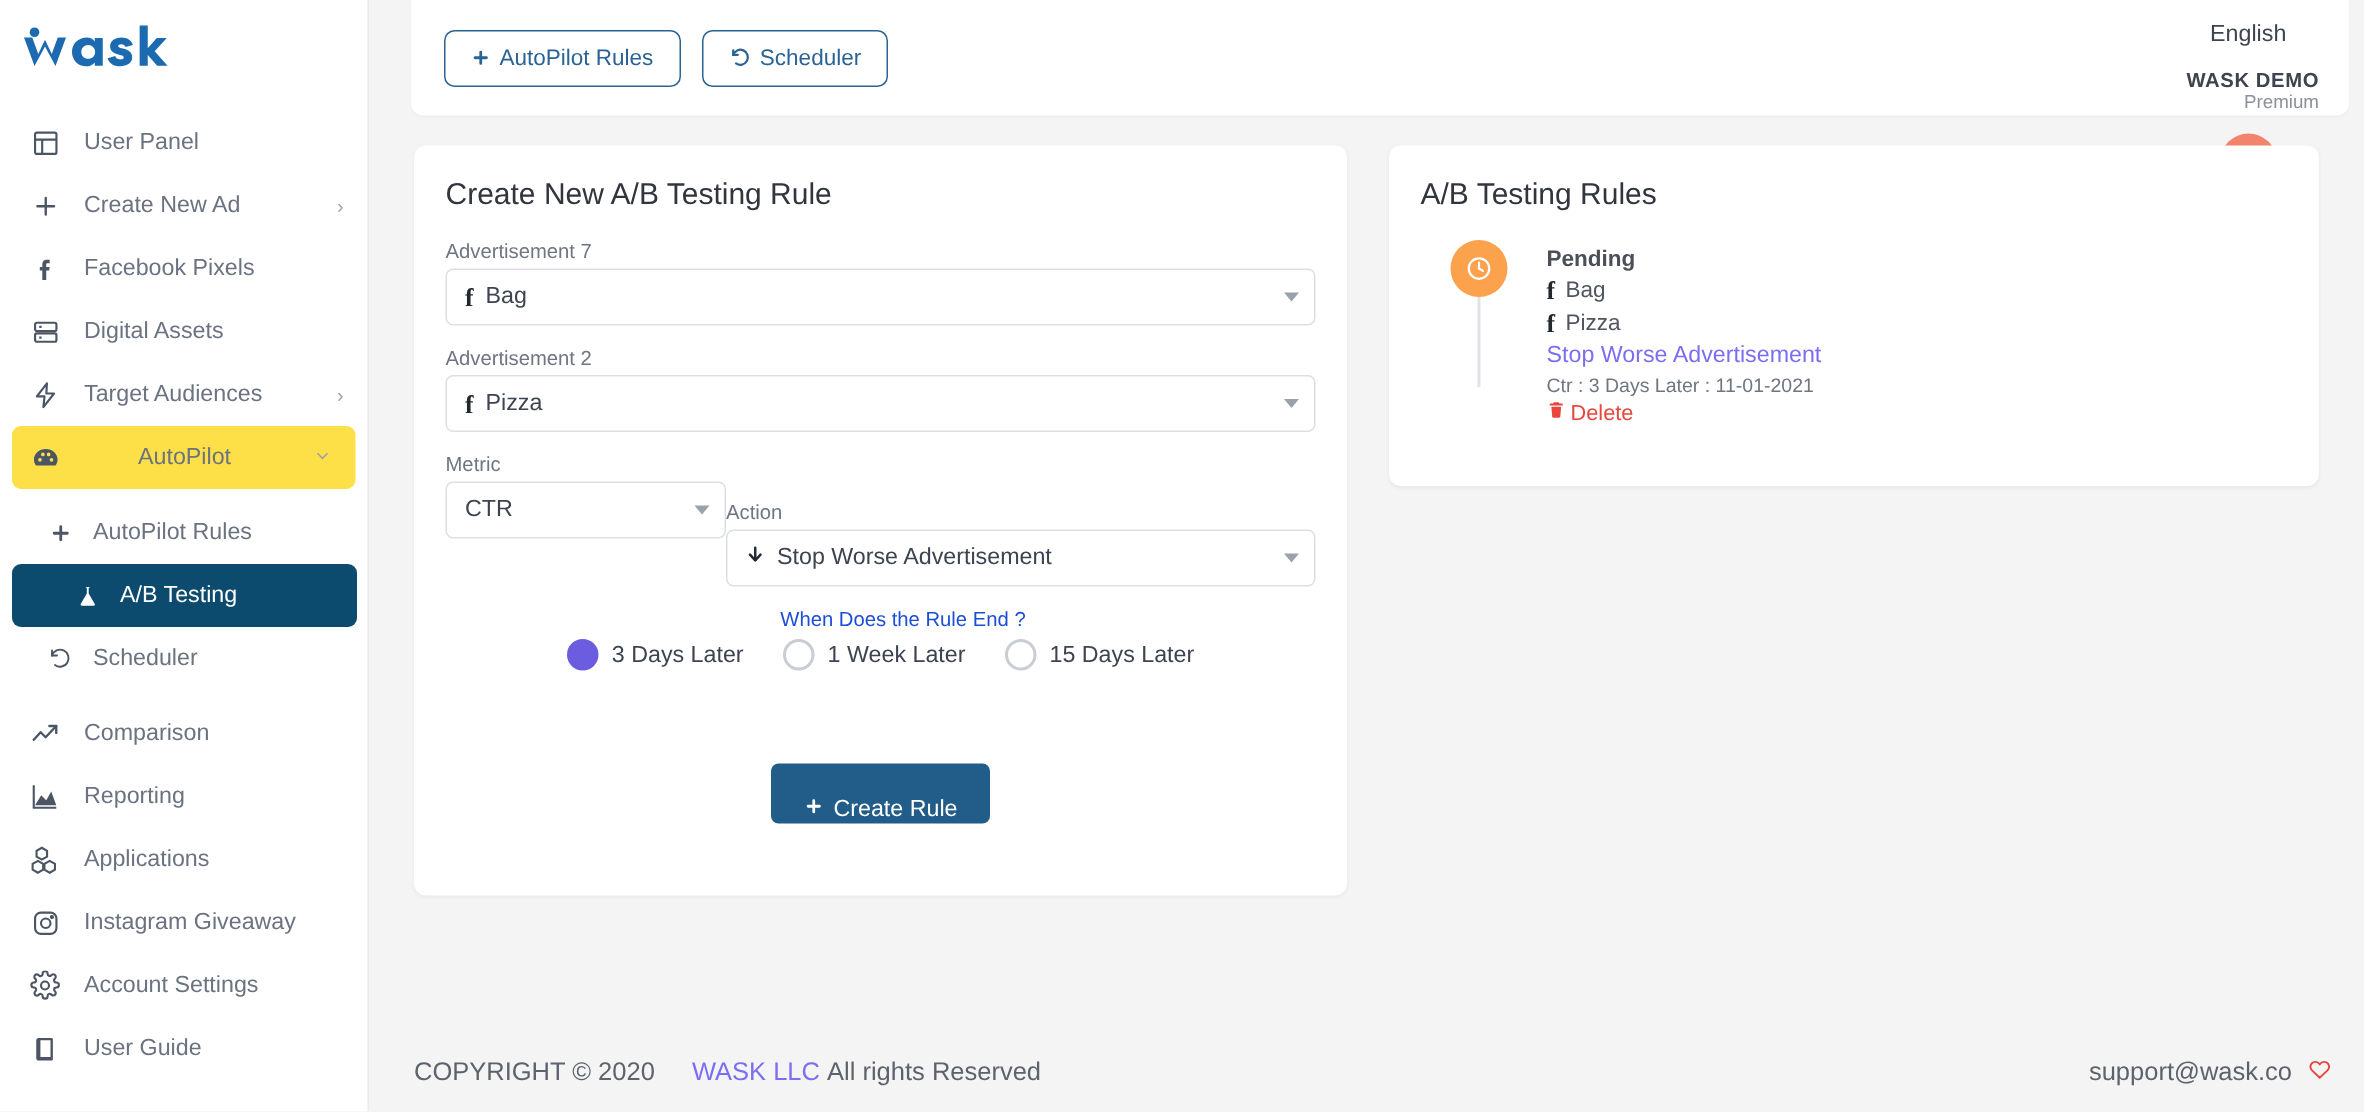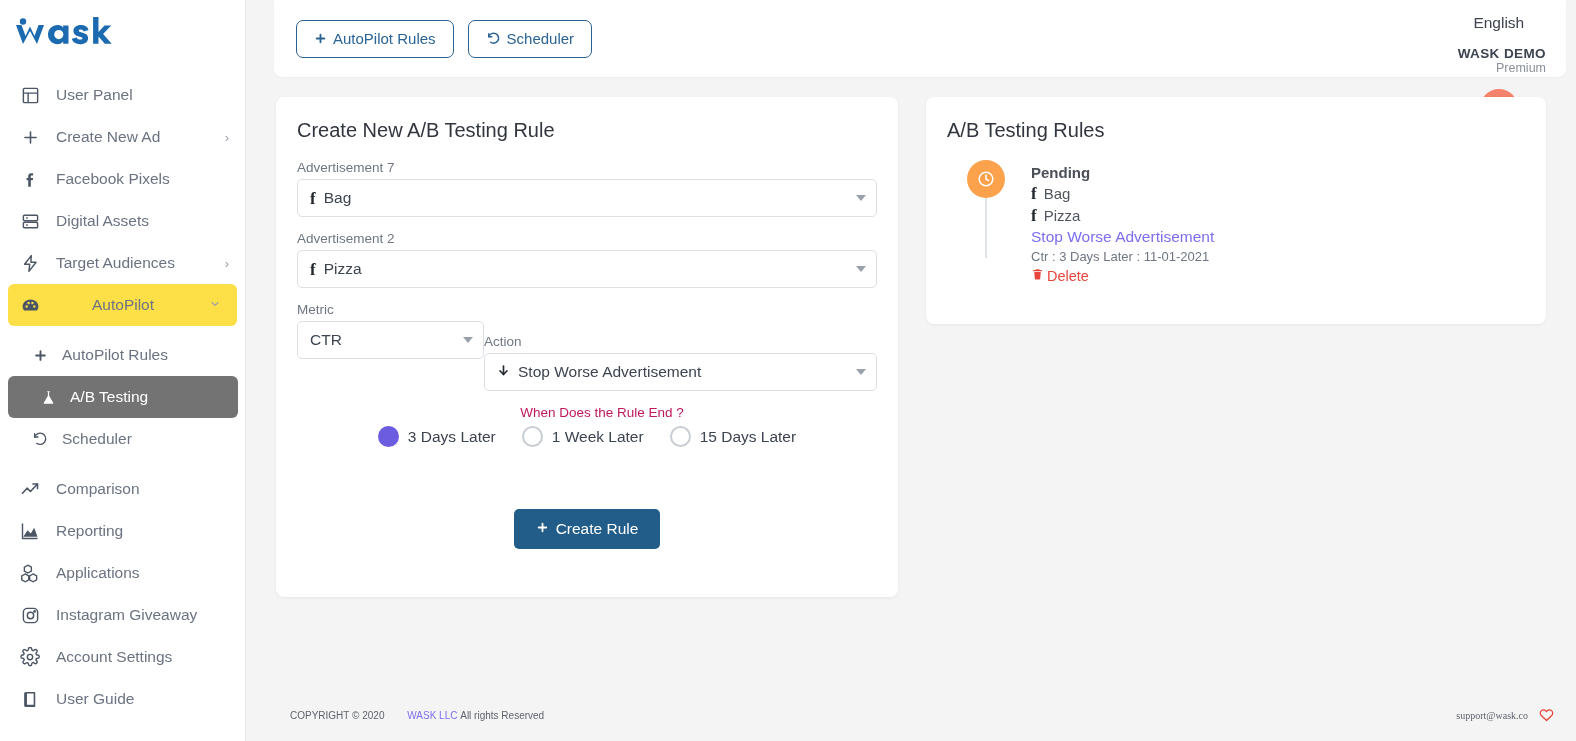--- a/index.html
+++ b/index.html
@@ -37,25 +37,25 @@
     display: flex; align-items: center; justify-content: center;
     margin-right: 14px;
     color: #4b5563;
   }
   .nav-item .label { flex: 1 1 auto; white-space: nowrap; }
   .nav-item .chev { color: #9aa1ab; font-size: 13px; line-height: 1; }
   .nav-item.group-open { background: #fde047; border-radius: 6px; margin: 0 8px; padding-left: 10px; gap: 36px; }
   .nav-item.sub { padding-left: 30px; font-size: 15.5px; }
   .nav-item.sub .ico { margin-right: 12px; width: 20px; flex: 0 0 20px; }
   .nav-item.active {
-    background: #737373;
+    background: #0c4a6e;
     color: #ffffff;
     border-radius: 6px;
     margin: 0 7px 0 8px;
-    padding-left: 30px;
+    padding-left: 40px;
   }
   .nav-item.active .ico { color: #ffffff; }
   .nav-spacer { height: 8px; }
 
   
   .main {
     flex: 1 1 auto;
     height: 741px;
     position: relative;
     background: #f4f4f4;
@@ -152,21 +152,21 @@
     font-family: "Liberation Serif", serif;
     font-weight: bold; font-size: 17px; color: #23272e;
     line-height: 1;
   }
   .row2 { display: flex; margin-bottom: 12px; }
   .col-metric { width: 187px; }
   .col-action { flex: 1 1 auto; margin-top: 32px; }
 
   .rule-end { margin-top: 14px; }
   .rule-end-q {
-    font-size: 13.5px; color: #be185d;
+    font-size: 13.5px; color: #1d4ed8;
     text-align: center;
     margin-bottom: 6px;
     padding-left: 30px;
   }
   .radios {
     display: flex; align-items: center; justify-content: center;
     gap: 26px;
   }
   .radio {
     display: flex; align-items: center; gap: 9px;
@@ -182,21 +182,21 @@
   .radio.sel .dot { background: #6c5ce0; border-color: #6c5ce0; }
 
   .btn-wrap { display: flex; justify-content: center; margin-top: 62px; }
   .btn-primary {
     background: #215d88; color: #fff;
     border: none; border-radius: 5px;
     height: 40px; padding: 0 22px;
     font-size: 15.5px;
     font-family: "Liberation Sans", sans-serif;
     cursor: pointer;
-    display: inline-flex; align-items: center; gap: 7px;
+    display: inline-flex; align-items: flex-end; gap: 7px;
   }
 
   
   .rule-entry { display: flex; gap: 0; padding-left: 20px; }
   .rule-marker { position: relative; width: 64px; flex: 0 0 64px; }
   .rule-bullet {
     width: 38px; height: 38px; border-radius: 50%;
     background: #fca14c;
     display: flex; align-items: center; justify-content: center;
     position: relative; z-index: 2;
@@ -212,29 +212,29 @@
   .rule-action { font-size: 15.5px; color: #7b6ef0; cursor: pointer; }
   .rule-meta { font-size: 13px; color: #6f7682; }
   .rule-delete {
     font-size: 14.5px; color: #e8463c; cursor: pointer;
     display: flex; align-items: center; gap: 3px;
   }
 
   
   .footer {
     position: absolute;
-    left: 14px; right: 0; bottom: 0;
+    left: 0; right: 0; bottom: 0;
     height: 52px;
     display: flex; align-items: center;
     padding: 0 20px 0 30px;
-    font-size: 10px;
+    font-size: 17px;
     color: #5d636d;
   }
   .footer .link { color: #7b6ef0; margin-left: 20px; }
-  .footer-right { margin-left: auto; display: flex; align-items: center; gap: 9px; font-family: Liberation Serif, serif; }
+  .footer-right { margin-left: auto; display: flex; align-items: center; gap: 9px; }
   .footer-right .mail { color: #5d636d; }
 </style>
 </head>
 <body>
 
 <div class="app">
 
   <aside class="sidebar">
     <div class="logo-wrap">
       <svg class="logo" width="110" height="34" viewBox="0 0 110 34">

